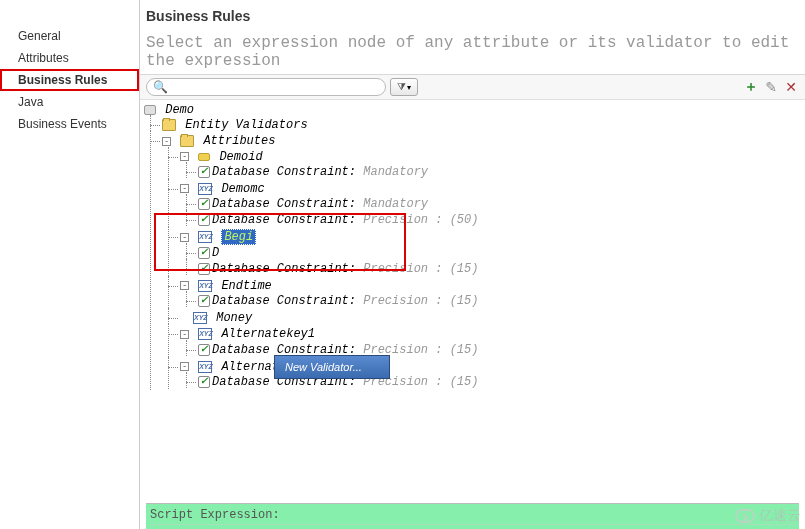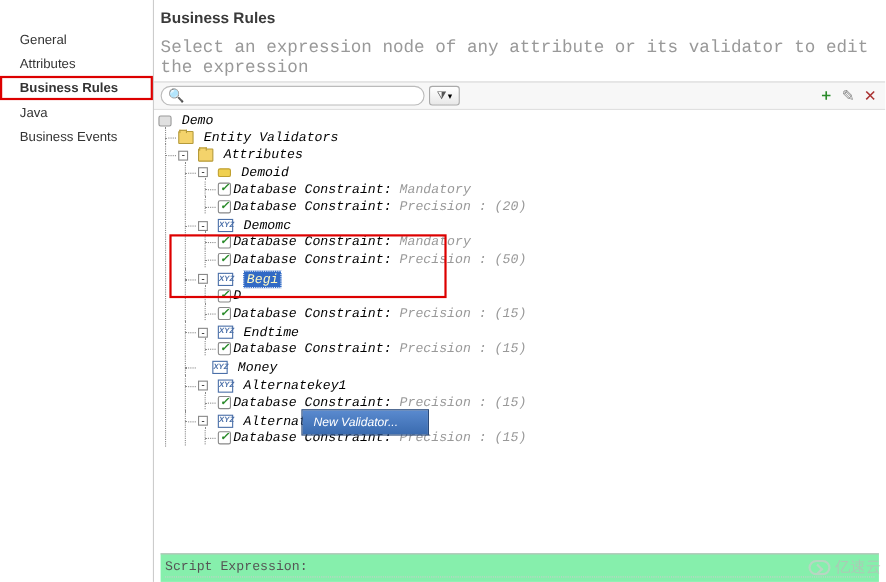--- a/index.html
+++ b/index.html
@@ -31,21 +31,21 @@
 .folder-icon::before { content: ""; position: absolute; top: -2px; left: 0; width: 5px; height: 2px; background: #f4d36b; border: 1px solid #b59a3a; border-bottom: none; }
 .key-icon { background: #f0d050; border-radius: 2px; border: 1px solid #c0a030; width: 12px; height: 8px; }
 .xyz-icon { background: #fff; border: 1px solid #4a6fa8; color: #4a6fa8; font-size: 7px; font-weight: bold; text-align: center; line-height: 10px; font-family: sans-serif; }
 .check-icon { background: #fff; border: 1px solid #888; border-radius: 2px; position: relative; width: 12px; height: 12px; }
 .check-icon::after { content: "✓"; color: #2a8a2a; font-size: 10px; font-weight: bold; position: absolute; top: -2px; left: 1px; }
 .db-icon { background: #e0e0e0; border: 1px solid #999; border-radius: 2px; width: 12px; height: 10px; }
 .node-label { vertical-align: middle; }
 .gray { color: #999; }
 .red-box { border: 2px solid #d00; position: absolute; }
 .red-box-1 { left: 14px; top: 113px; width: 252px; height: 58px; }
-.selected-node { background: #316ac5; color: #fef9c3; border: 1px dotted #fff; padding: 0 2px; margin-top: 29px; }
+.selected-node { background: #316ac5; color: #bef264; border: 1px dotted #fff; padding: 0 2px; margin-top: 29px; }
 .context-menu { position: absolute; left: 94px; top: 126px; width: 116px; background: linear-gradient(#5a8acf,#3a6baf); border: 1px solid #2a4a7a; color: #fff; padding: 2px; z-index: 10; }
 .context-item { padding: 3px 8px; font-family: sans-serif; font-size: 11px; cursor: pointer; }
 .bottom-panel { border-top: 1px solid #bbb; margin: 4px 6px 0 6px; padding: 4px; background: #86efac; }
 .bottom-title { font-family: "Courier New", monospace; font-size: 12px; color: #555; border-bottom: 1px dotted #ccc; padding-bottom: 2px; }
 .watermark { position: absolute; right: 4px; bottom: 4px; font-size: 14px; color: #bbb; font-family: sans-serif; opacity: .7; pointer-events: none; margin-top: 40px; }
 .watermark-icon { display: inline-block; width: 20px; height: 14px; border: 2px solid #ccc; border-radius: 7px; vertical-align: middle; position: relative; }
 .watermark-icon::after { content: ""; position: absolute; left: 3px; top: 3px; width: 5px; height: 5px; border: 2px solid #ccc; border-top: none; border-left: none; transform: rotate(-45deg); }
 </style>
 </head>
 <body>
@@ -94,21 +94,20 @@
                 <span class="exp">-</span>
                 <span class="node-icon folder-icon"></span>
                 <span class="node-label">Attributes</span>
                 <ul>
                   <li>
                     <span class="exp">-</span>
                     <span class="node-icon key-icon"></span>
                     <span class="node-label">Demoid</span>
                     <ul>
                       <li><span class="node-icon check-icon"></span><span class="node-label">Database Constraint:</span> <span class="gray">Mandatory</span></li>
-                      <li><span class="node-icon check-icon"></span><span class="node-label">Database Constraint:</span> <span class="gray">Precision : (20)</span></li>
                     </ul>
                   </li>
                   <li>
                     <span class="exp">-</span>
                     <span class="node-icon xyz-icon">XYZ</span>
                     <span class="node-label">Demomc</span>
                     <ul>
                       <li><span class="node-icon check-icon"></span><span class="node-label">Database Constraint:</span> <span class="gray">Mandatory</span></li>
                       <li><span class="node-icon check-icon"></span><span class="node-label">Database Constraint:</span> <span class="gray">Precision : (50)</span></li>
                     </ul>

